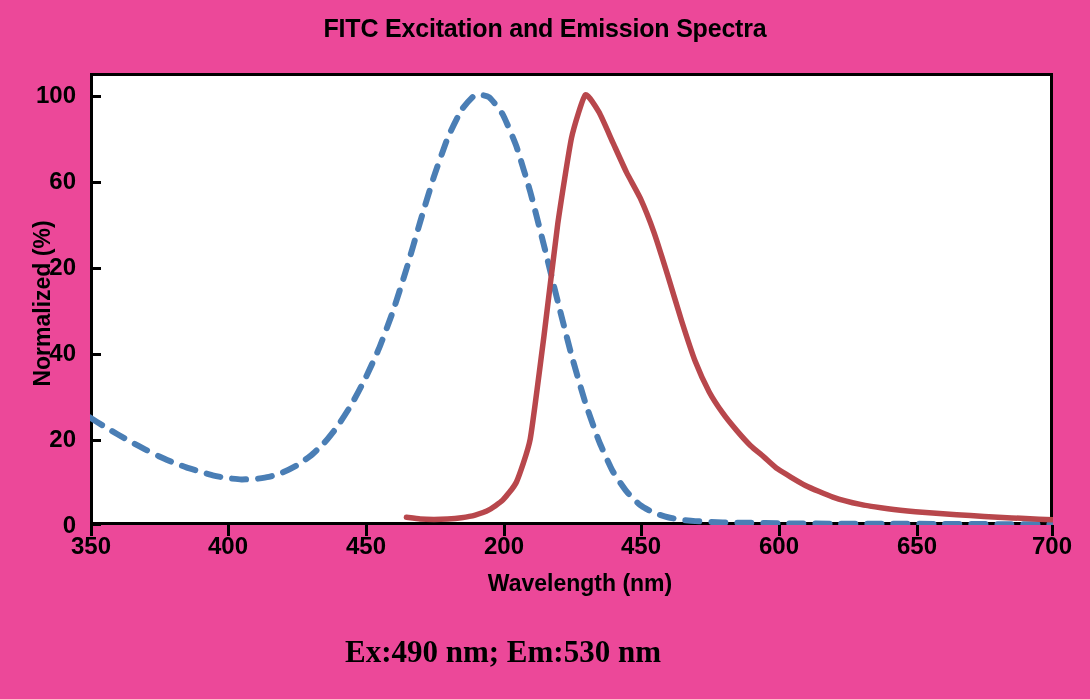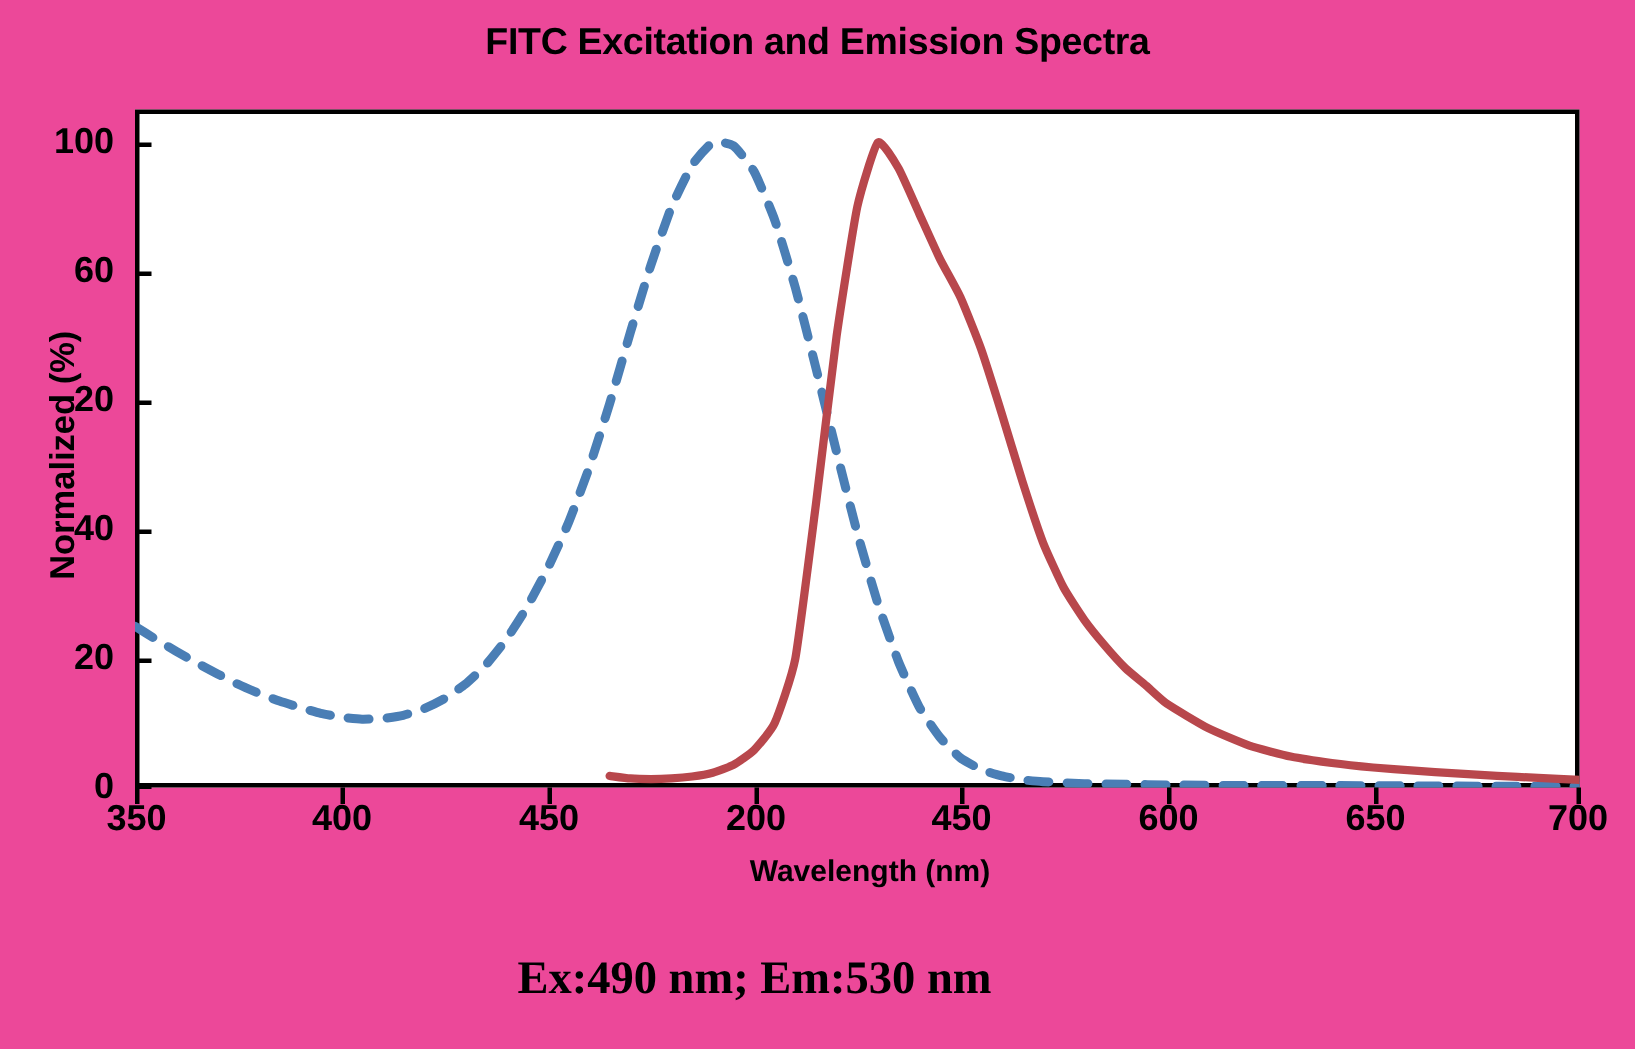--- a/index.html
+++ b/index.html
@@ -101,21 +101,21 @@
 
   
   #xaxis-title {
     position: absolute;
     left: 0;
     top: 570px;
     width: 1090px;
     padding-left: 70px;
     box-sizing: border-box;
     text-align: center;
-    font-size: 20px;
+    font-size: 23px;
     font-weight: bold;
     color: #000000;
   }
   #yaxis-title {
     position: absolute;
     left: -108px;
     top: 290px;
     width: 300px;
     text-align: center;
     font-size: 23px;

